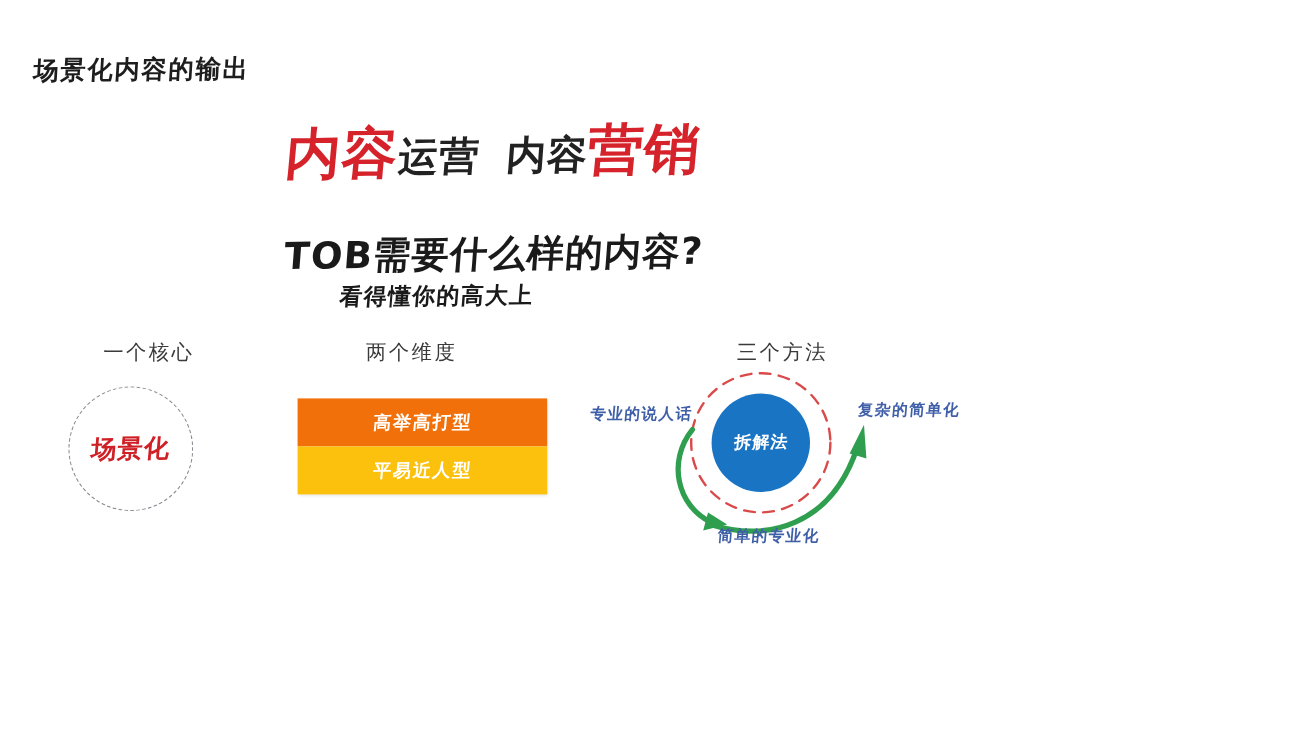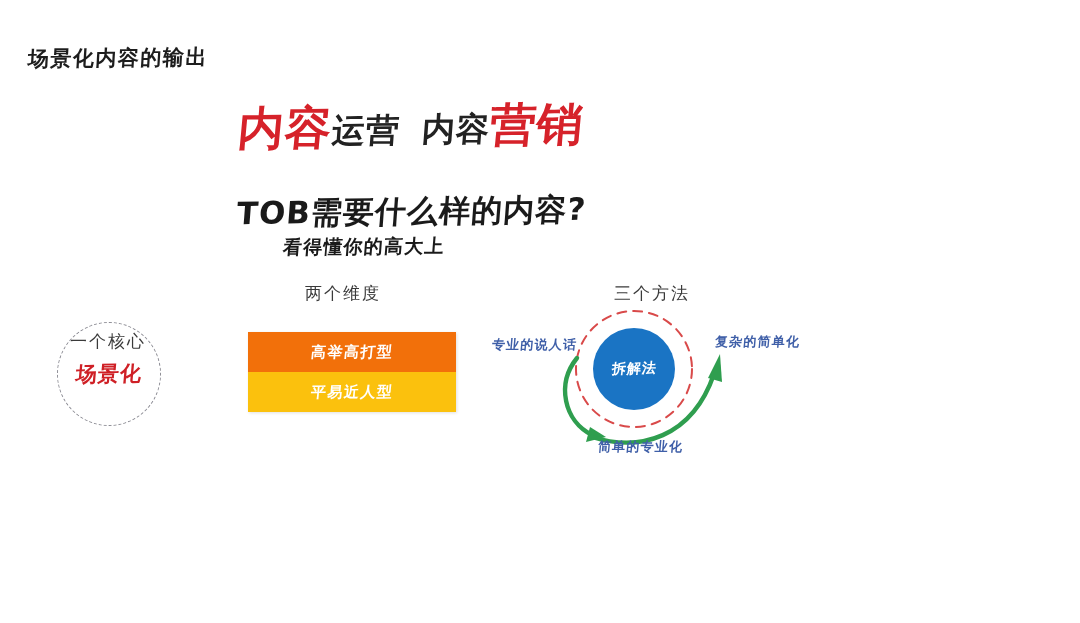--- a/index.html
+++ b/index.html
@@ -99,21 +99,21 @@
 
   
   .col-caption {
     position: absolute;
     font-family: "DejaVu Serif", "Liberation Serif", serif;
     font-size: 17px;
     color: #3a3a3a;
     letter-spacing: 2px;
     white-space: nowrap;
   }
-  #cap-core  { left: 70px;  top: 282px; margin-top: 48px; }
+  #cap-core  { left: 86px;  top: 282px; }
   #cap-dim   { left: 305px; top: 282px; text-align: right; }
   #cap-meth  { left: 614px; top: 282px; text-align: right; }
 
   
   .core-circle {
     position: absolute;
     left: 57px;
     top: 322px;
     width: 104px;
     height: 104px;

